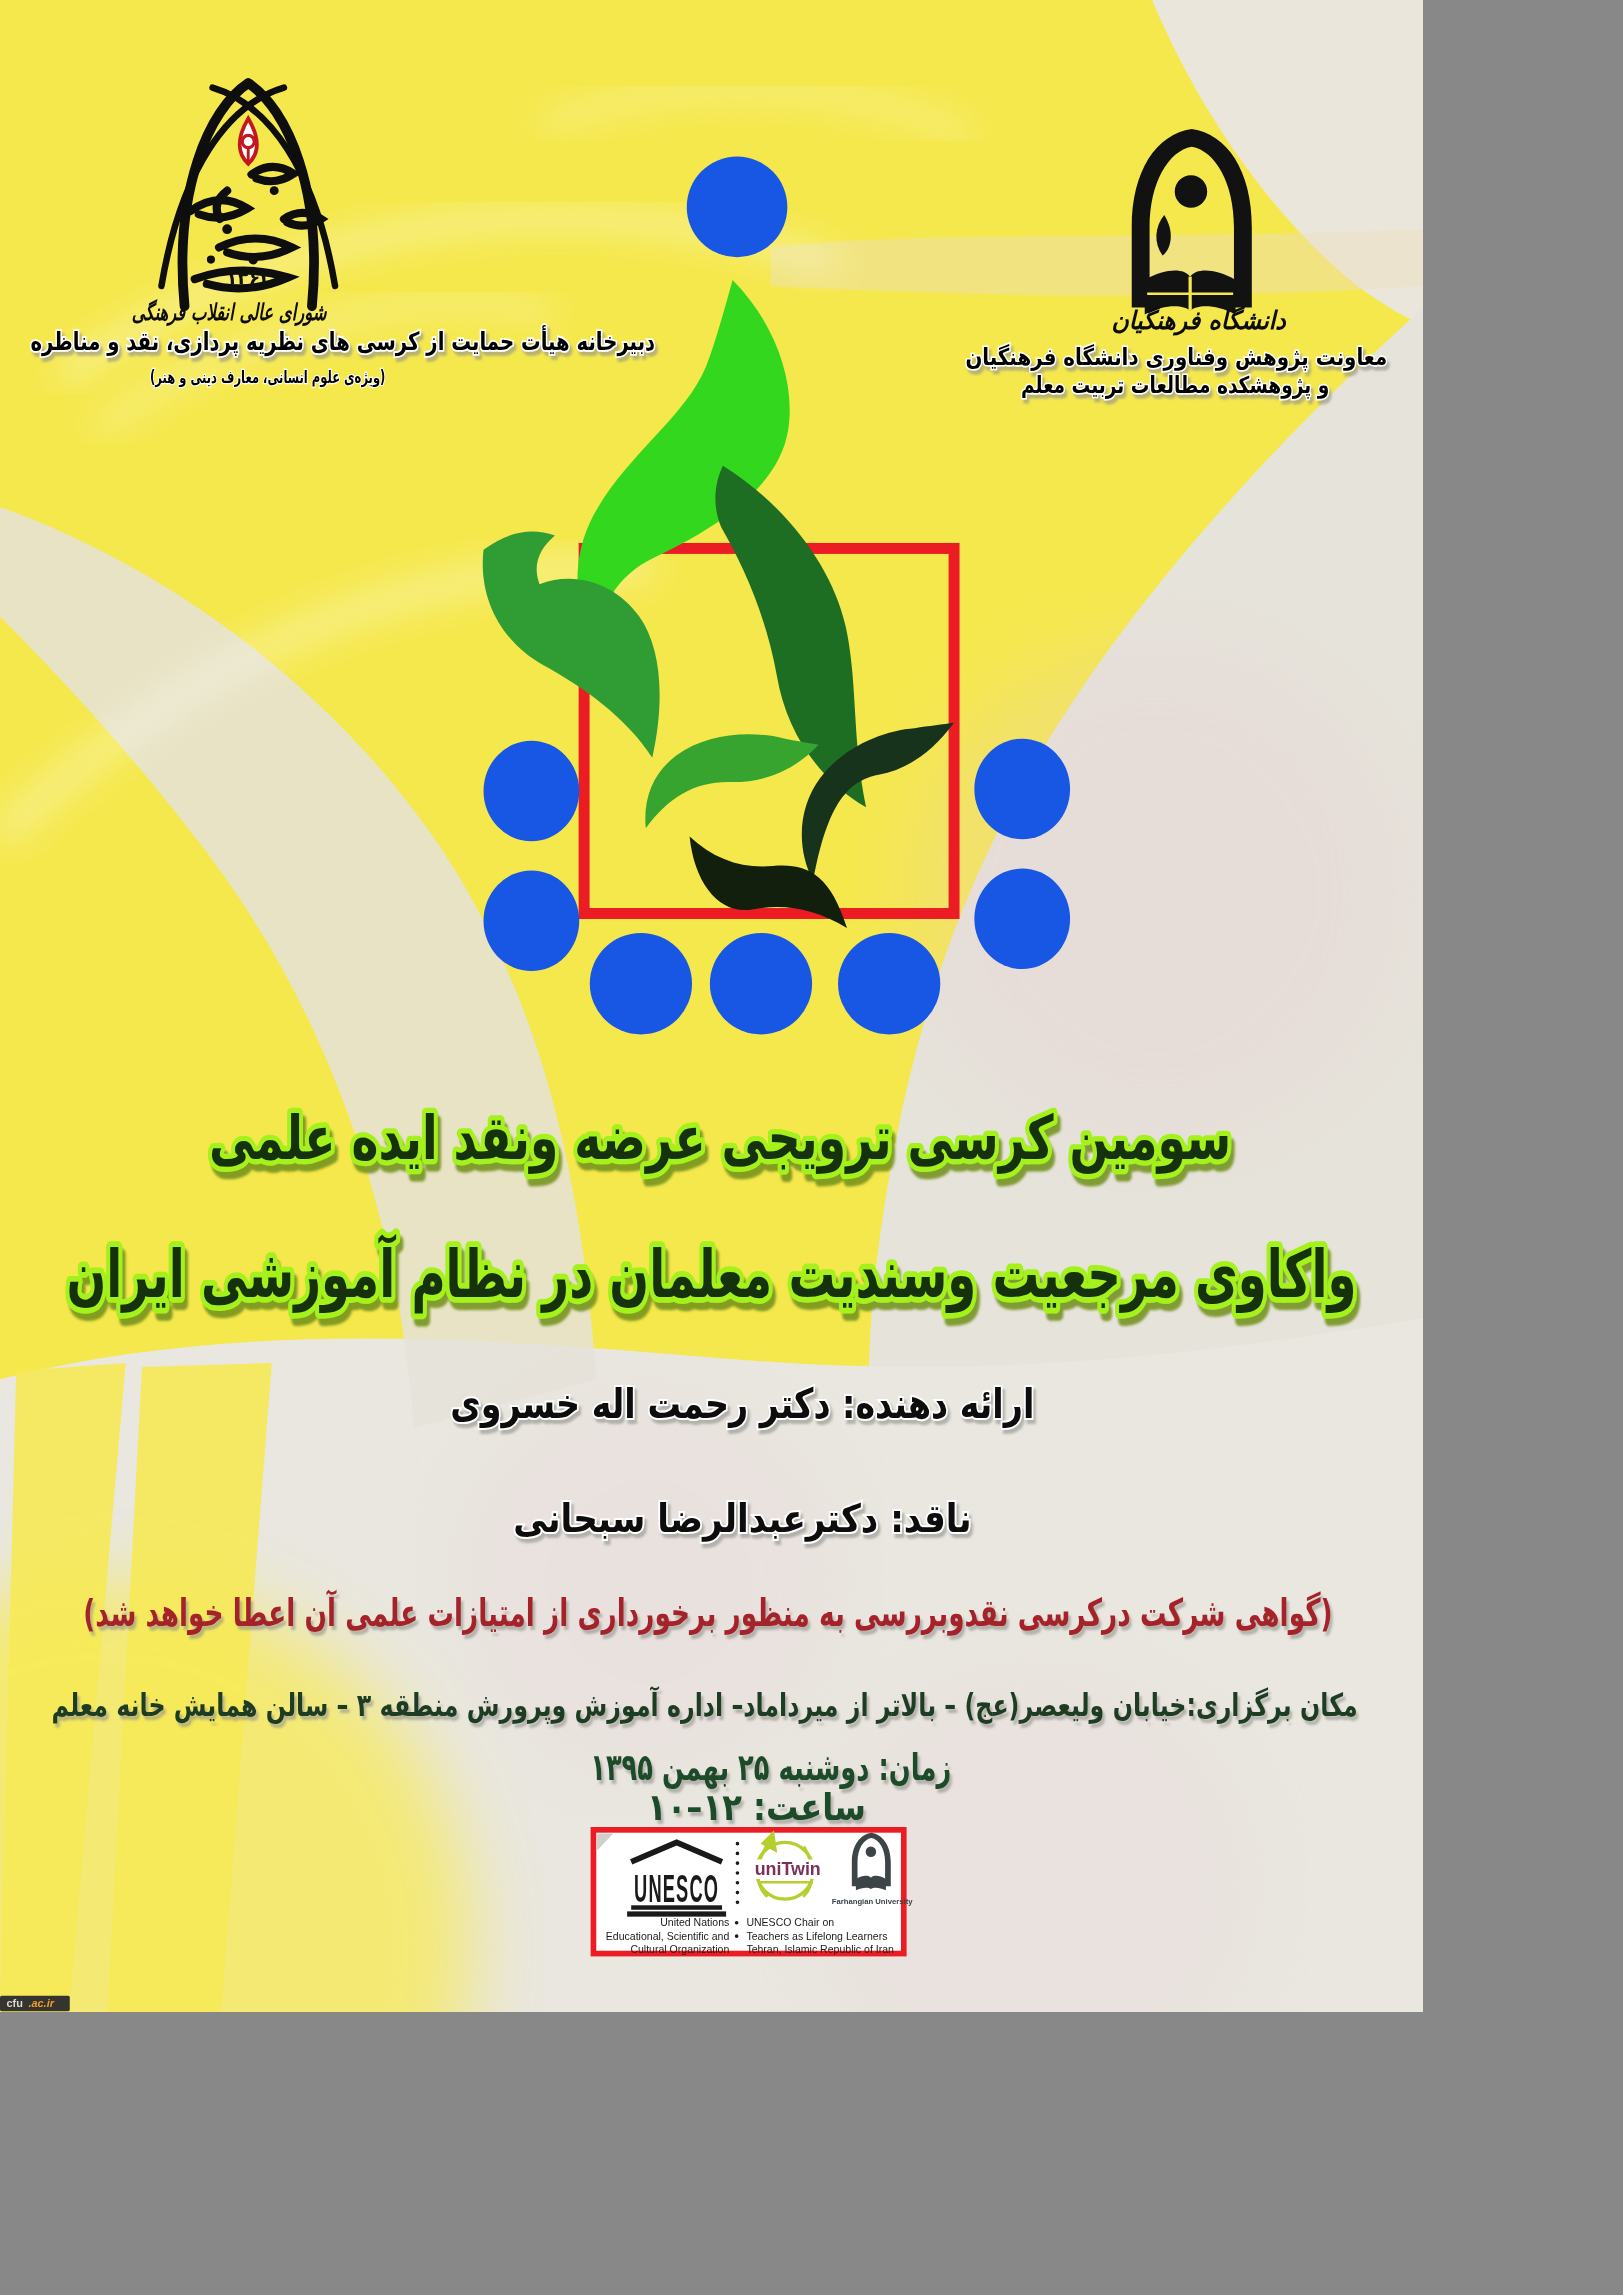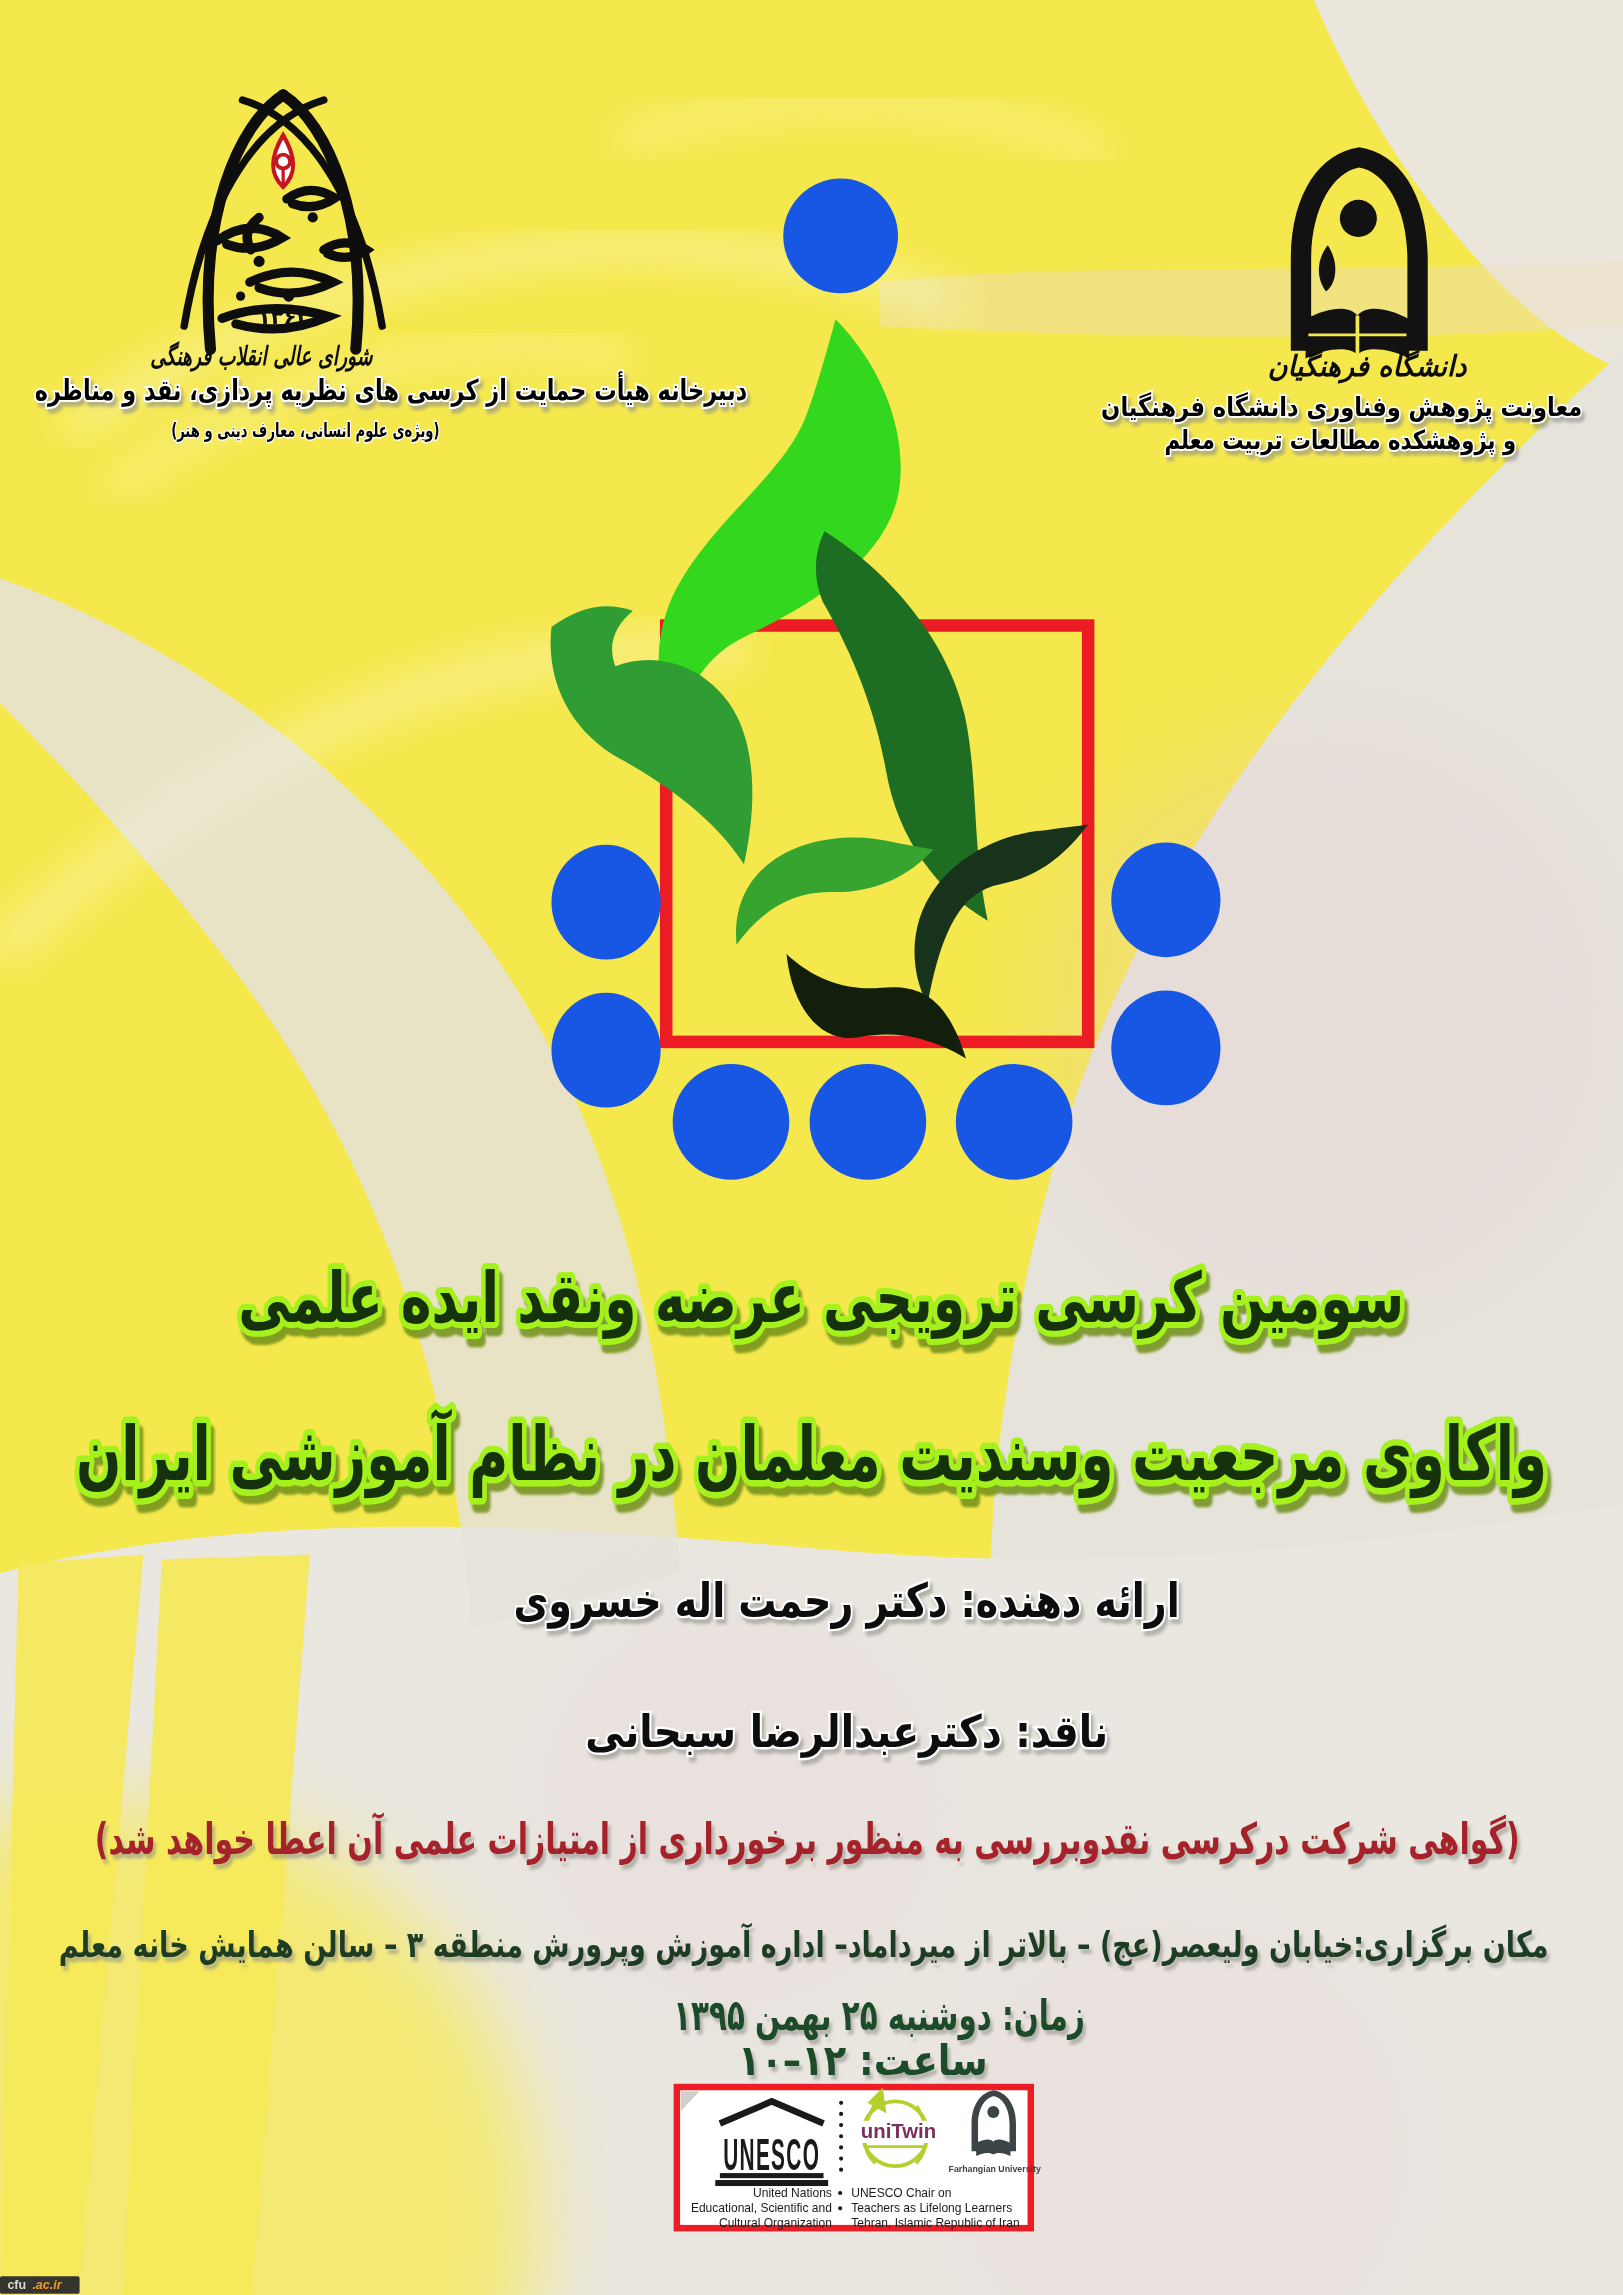--- a/index.html
+++ b/index.html
@@ -1,16 +1,16 @@
 <!DOCTYPE html>
 <html lang="fa" style="font-size:7.4px"><head>
 <meta charset="utf-8">
 <style>
   html,body{margin:0;padding:0;background:#888;}
-  .page{position:relative;width:1623px;height:2295px;overflow:hidden;
+  .page{position:relative;width:1423px;height:2295px;overflow:hidden;
         font-family:"DejaVu Sans",sans-serif;}
   .page svg{position:absolute;inset:0;display:block;}
   text{user-select:none;}
   .fa{font-family:"DejaVu Sans",sans-serif;direction:rtl;}
   .lat{font-family:"Liberation Sans",sans-serif;}
 </style>
 </head>
 <body>
 
 <div class="page">

